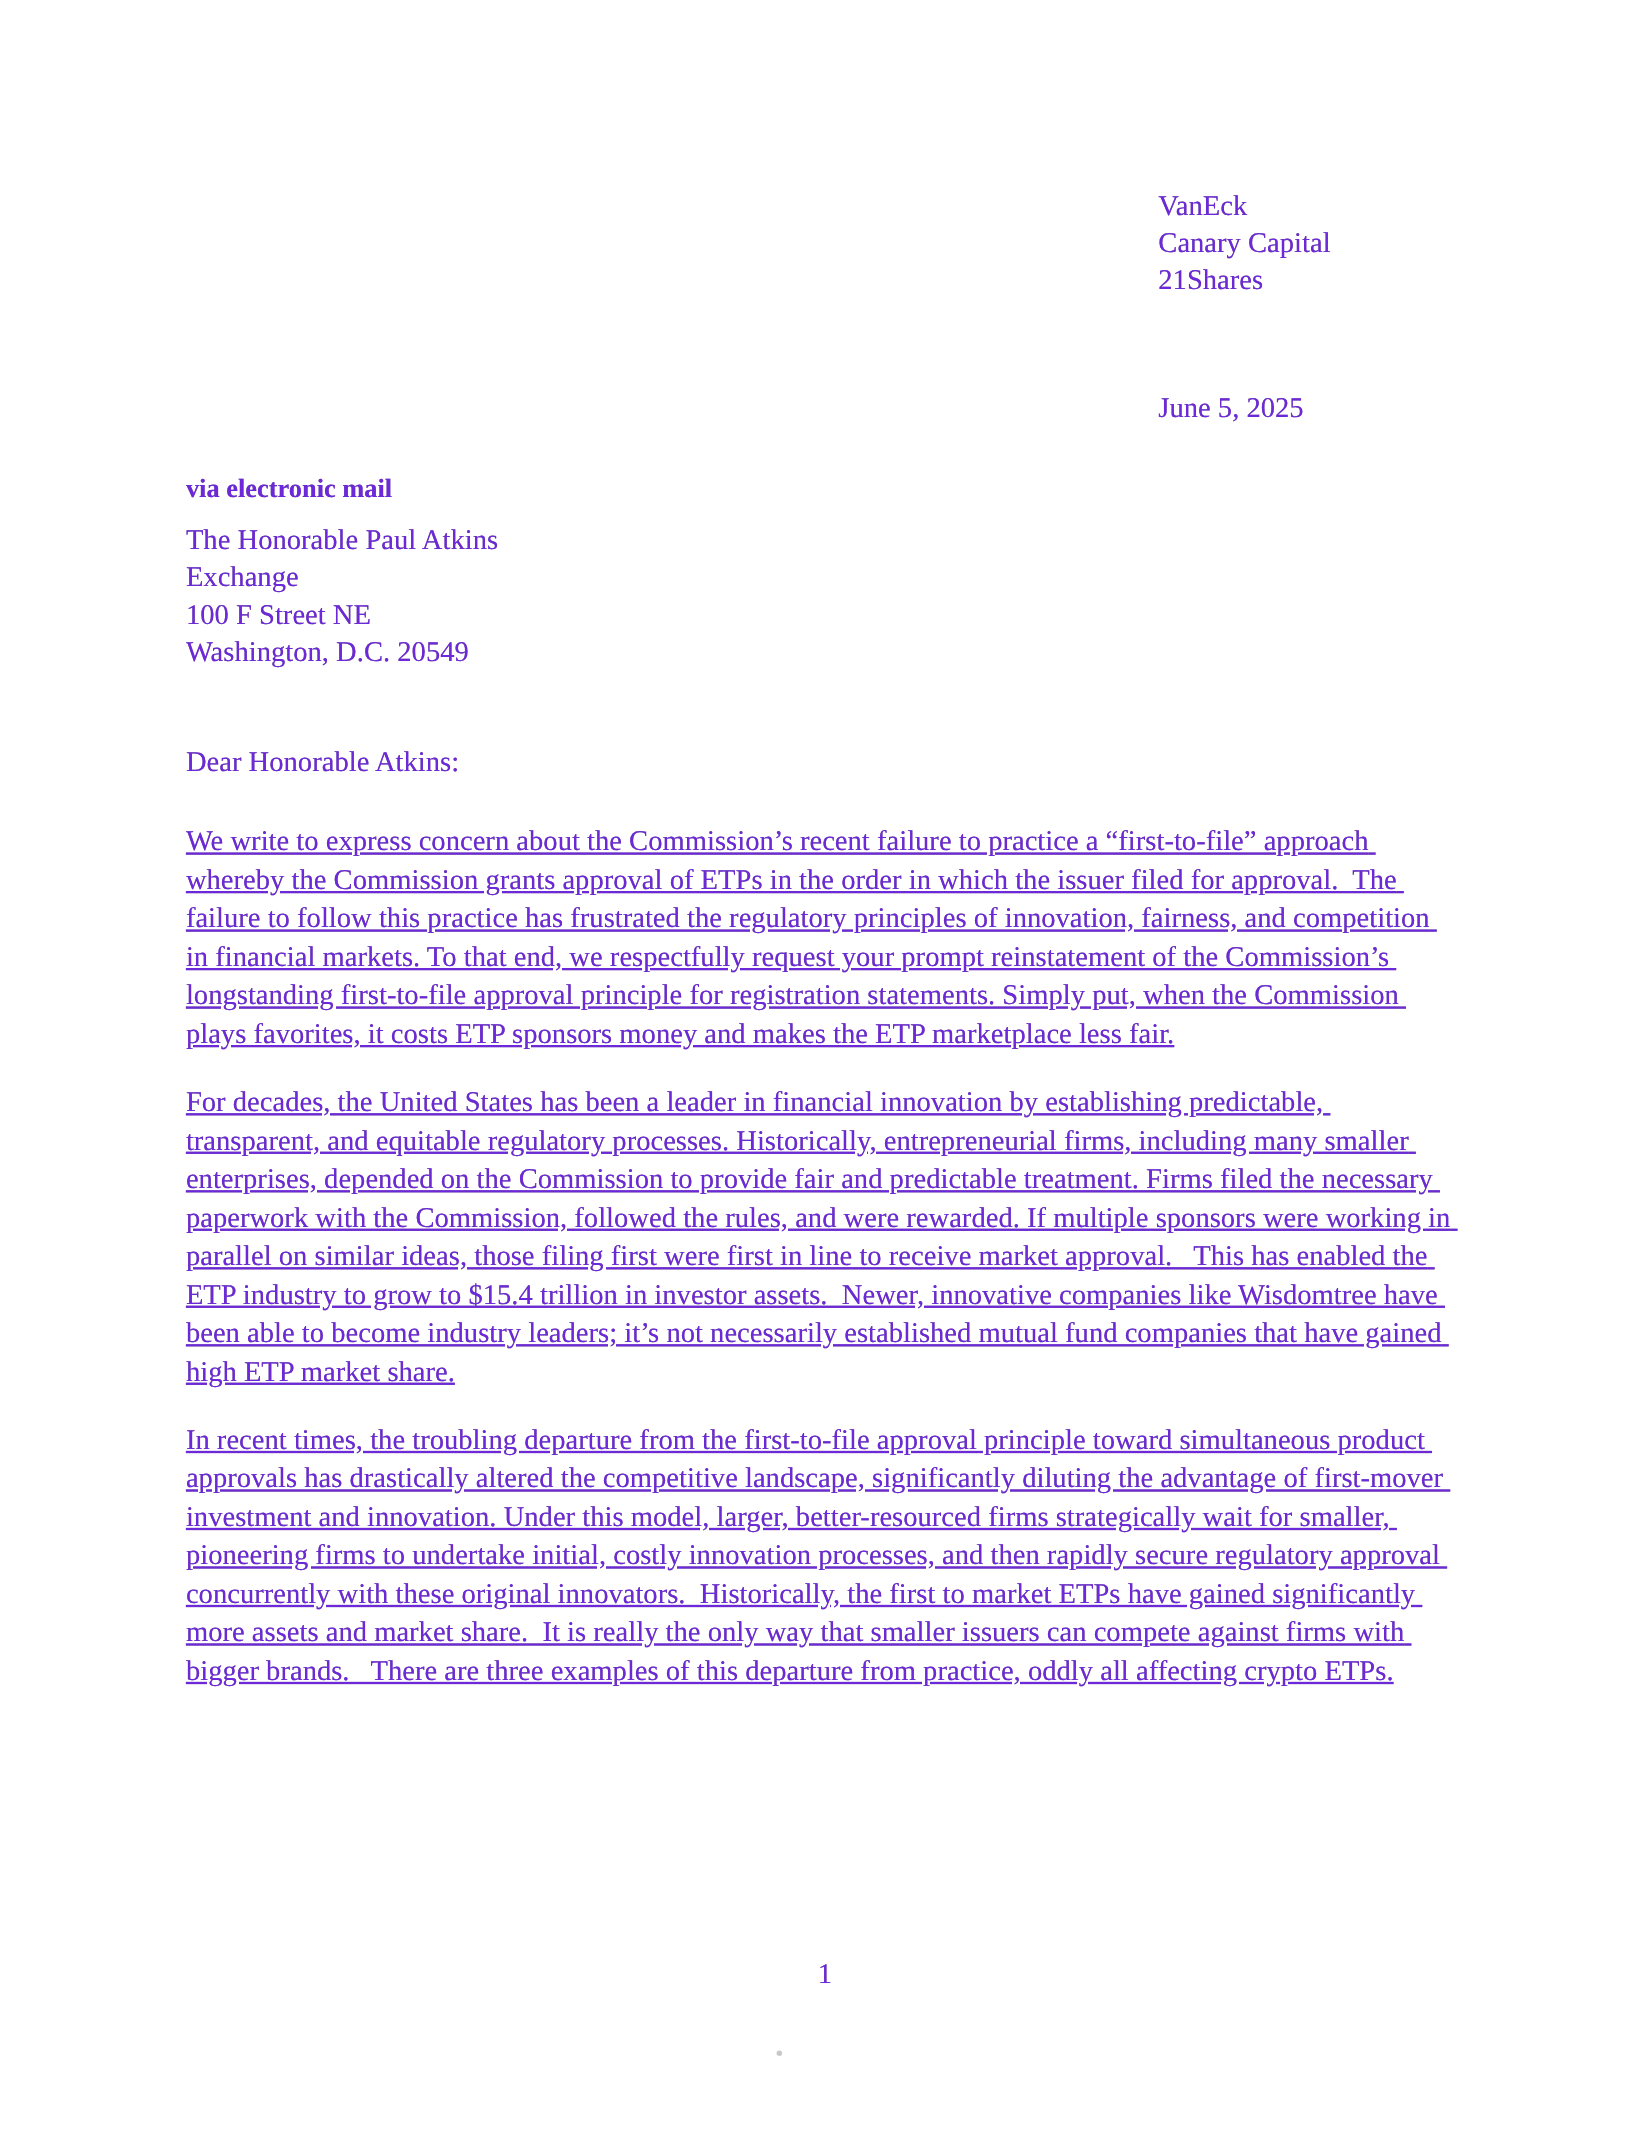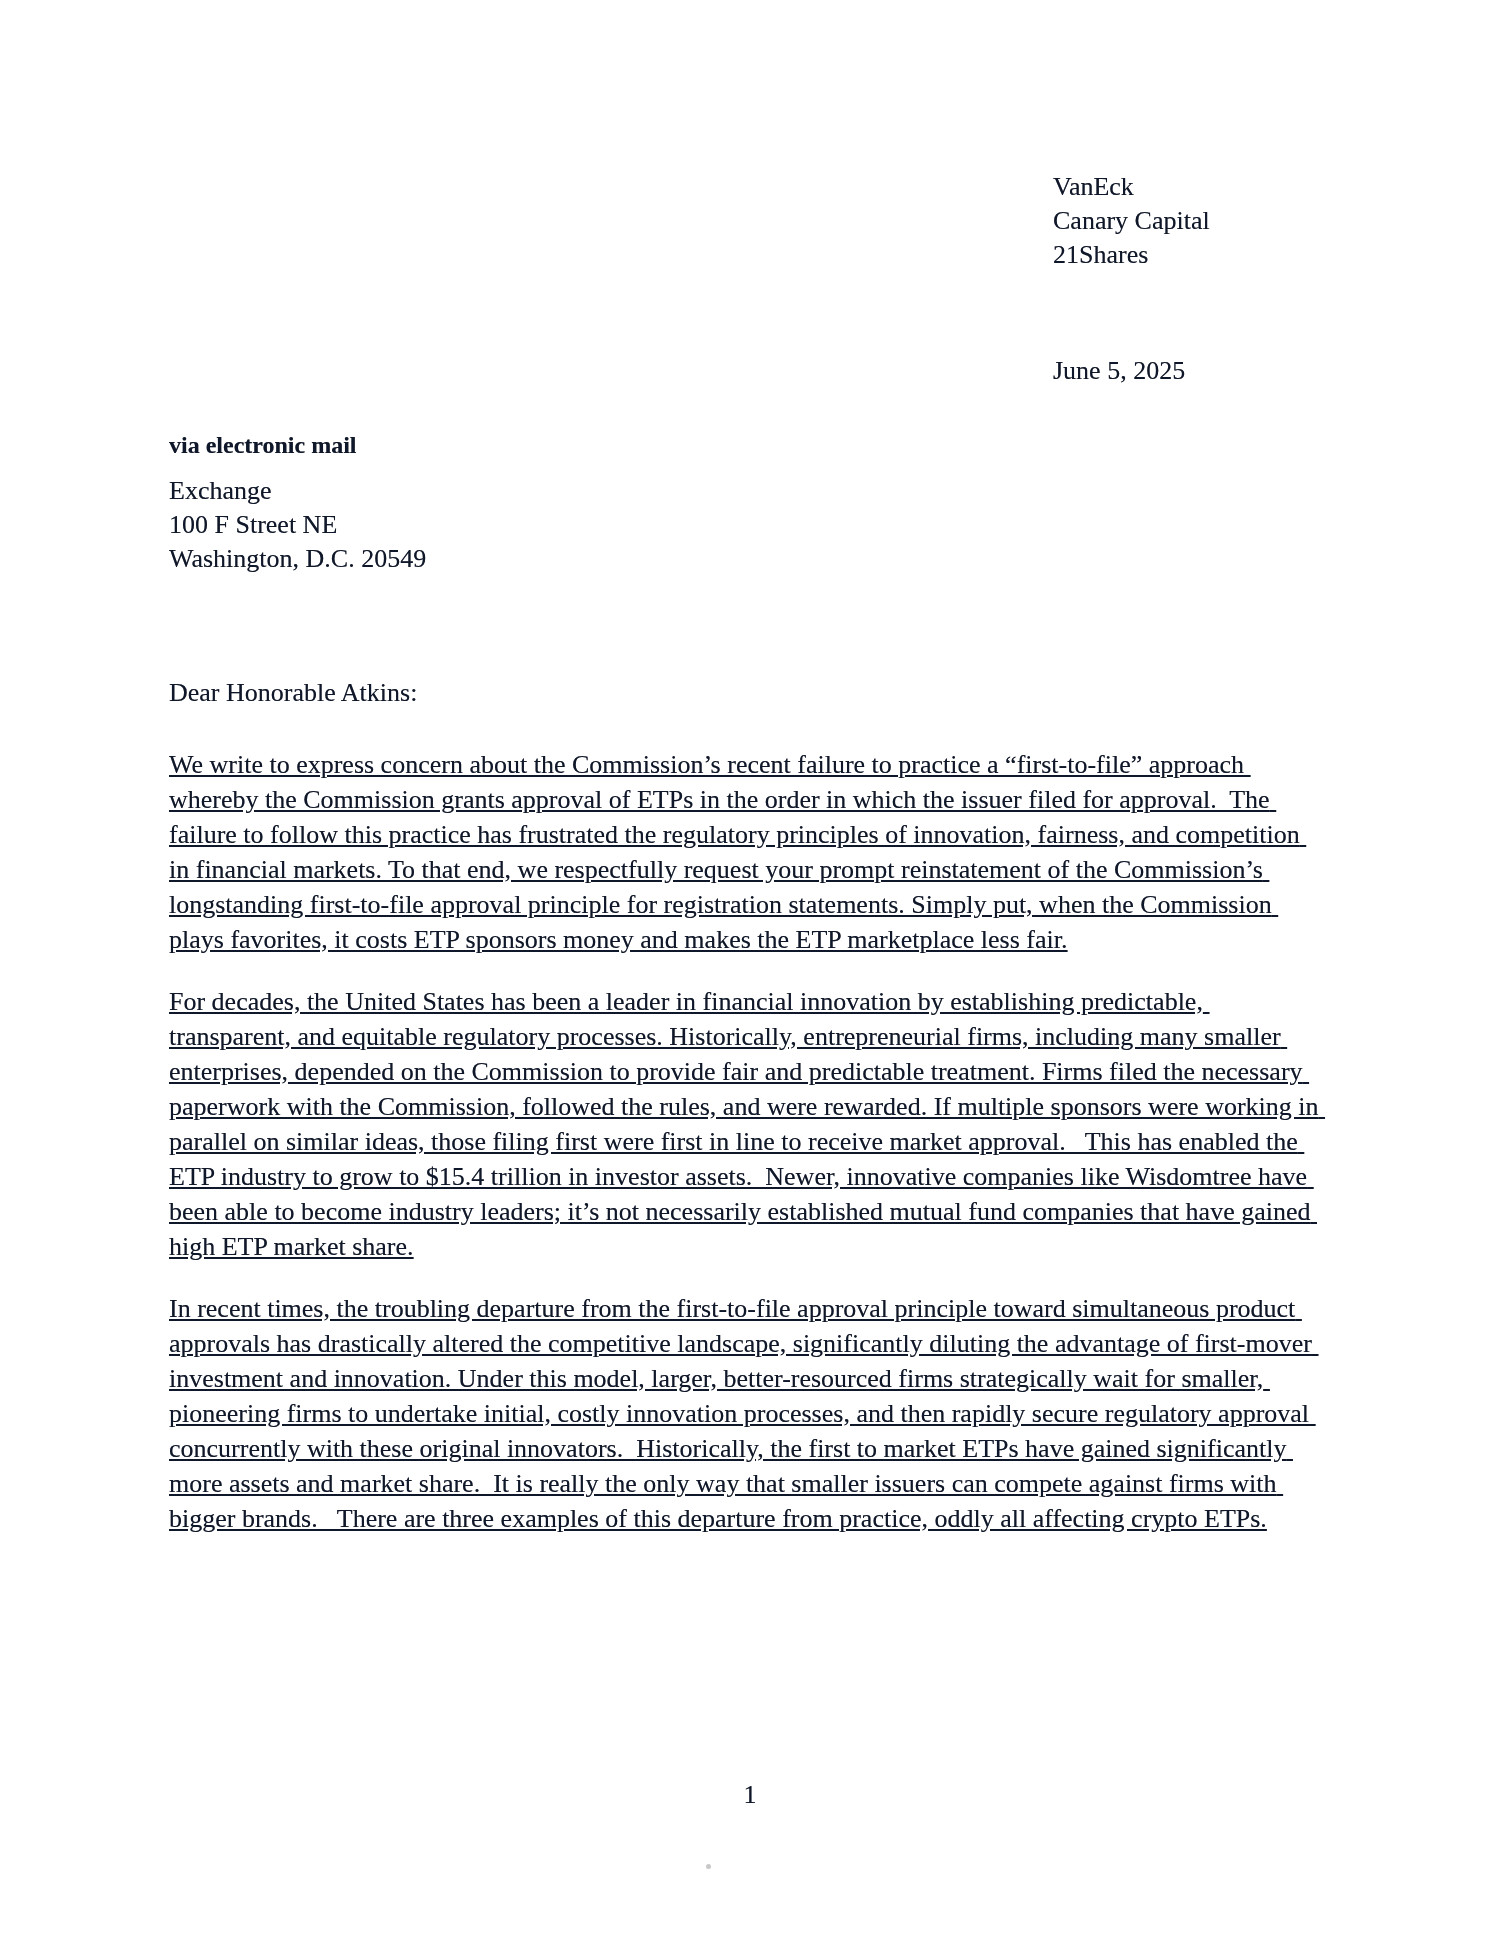--- a/index.html
+++ b/index.html
@@ -6,21 +6,21 @@
     margin: 0;
     padding: 0;
     background: #ffffff;
   }
   .page {
     position: relative;
     width: 1500px;
     height: 1941px;
     background: #ffffff;
     font-family: "Liberation Serif", serif;
-    color: #0f172a;
+    color: #6d28d9;
     text-shadow: 0 0 0.5px rgba(0,0,0,0.45); 
     overflow: hidden;
   }
   .letterhead {
     position: absolute;
     left: 1053px;
     top: 170px;
     font-size: 26px;
     line-height: 34px;
     white-space: nowrap;
@@ -101,20 +101,21 @@
     <div>VanEck</div>
     <div>Canary Capital</div>
     <div>21Shares</div>
   </div>
 
   <div class="date-line">June 5, 2025</div>
 
   <div class="delivery-method">via electronic mail</div>
 
   <div class="recipient">
+    <div>The Honorable Paul Atkins</div>
     <div>Exchange</div>
     <div>100 F Street NE</div>
     <div>Washington, D.C. 20549</div>
   </div>
 
   <div class="salutation">Dear Honorable Atkins:</div>
 
   <div class="letter-body">
     <p>We write to express concern about the Commission’s recent failure to practice a “first-to-file” approach whereby the Commission grants approval of ETPs in the order in which the issuer filed for approval.  The failure to follow this practice has frustrated the regulatory principles of innovation, fairness, and competition in financial markets. To that end, we respectfully request your prompt reinstatement of the Commission’s longstanding first-to-file approval principle for registration statements. Simply put, when the Commission plays favorites, it costs ETP sponsors money and makes the ETP marketplace less fair.</p>
     <p>For decades, the United States has been a leader in financial innovation by establishing predictable, transparent, and equitable regulatory processes. Historically, entrepreneurial firms, including many smaller enterprises, depended on the Commission to provide fair and predictable treatment. Firms filed the necessary paperwork with the Commission, followed the rules, and were rewarded. If multiple sponsors were working in parallel on similar ideas, those filing first were first in line to receive market approval.   This has enabled the ETP industry to grow to $15.4 trillion in investor assets.  Newer, innovative companies like Wisdomtree have been able to become industry leaders; it’s not necessarily established mutual fund companies that have gained high ETP market share.</p>

